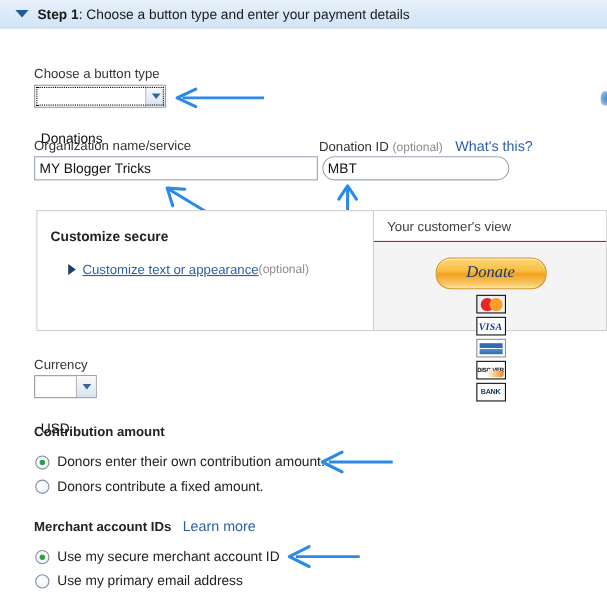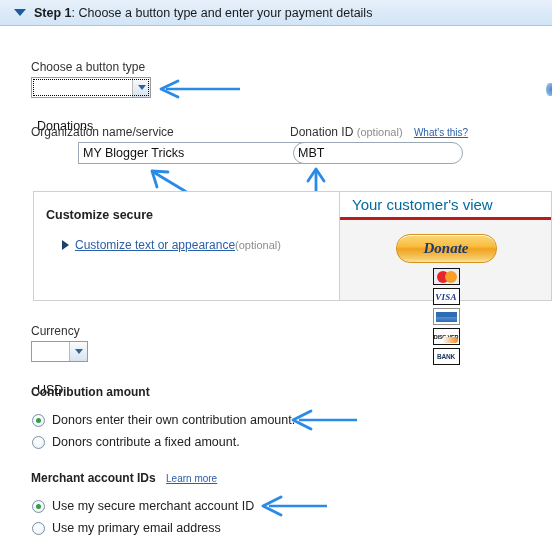--- a/index.html
+++ b/index.html
@@ -64,22 +64,21 @@
     color: #222222;
     font-weight: bold;
   }
   .optional {
     color: #8d8d8d;
     font-size: 11px;
     font-weight: normal;
   }
   a.link {
     color: #2b5fa8;
-    text-decoration: underline;
-    font-size: 10px;
+    font-size: 13px;
     cursor: pointer;
   }
 
   
   .sel {
     box-sizing: border-box;
     border: 1px solid #9a9a9a;
     background: #ffffff;
     height: 21px;
     display: inline-flex;
@@ -134,26 +133,26 @@
   .panel-right {
     box-sizing: border-box;
     border: 1px solid #cfcfcf;
     border-left: none;
     background: #f4f4f4;
   }
   .panel-right .hdr {
     box-sizing: border-box;
     height: 28px;
     background: #ffffff;
-    border-bottom: 3px solid #b91c1c;
+    border-bottom: 1px solid #b91c1c;
     display: flex;
     align-items: center;
     padding-left: 12px;
-    font-size: 15px;
-    color: #0369a1;
+    font-size: 12px;
+    color: #404040;
   }
 
   .cust-title {
     font-weight: bold;
     font-size: 12.5px;
     color: #222;
   }
   .cust-row { display: flex; align-items: center; }
   .cust-row .tri {
     width: 0; height: 0;
@@ -175,21 +174,21 @@
     height: 27px;
     border-radius: 14px;
     background: linear-gradient(to bottom, #fbd77a 0%, #f9bc3f 42%, #f1a21d 52%, #f6cb6b 88%, #fde6a9 100%);
     border: 1px solid #d79321;
     box-shadow: inset 0 1px 0 rgba(255,255,255,0.85);
     display: flex;
     align-items: center;
     justify-content: center;
     font-family: "Liberation Serif", serif;
     font-style: italic;
-    font-weight: bold;
+    font-weight: normal;
     font-size: 15px;
     color: #1a3a73;
     cursor: pointer;
   }
 
   
   .cards { display: flex; align-items: center; gap: 3px; flex-direction: column; }
   .card {
     width: 27px; height: 17px;
     border: 1px solid #111;
@@ -313,21 +312,21 @@
       </span>
   </div>
 
   <svg class="anno" style="left:152px;top:52px;" width="92" height="22">
     <line x1="88" y1="11" x2="14" y2="11" stroke="#2a8ae8" stroke-width="2.6"></line>
     <polyline points="26,3 9,11 26,19" fill="none" stroke="#2a8ae8" stroke-width="2.8" stroke-linecap="round" stroke-linejoin="round"></polyline>
   </svg>
 
   <div style="position:absolute;left:31px;top:99px;" class="fieldlabel">Organization name/service</div>
 
-  <input class="txt" style="position: absolute; left: 31px; top: 116px; width: 258px; margin-left: 47px;" value="MY Blogger Tricks">
+  <input class="txt" style="position: absolute; left: 31px; top: 116px; width: 258px;" value="MY Blogger Tricks">
 
   <div style="position:absolute;left:290px;top:99px;white-space:nowrap;">
     <span class="fieldlabel">Donation ID</span>
     <span class="optional">(optional)</span>
     <a class="link" style="margin-left:8px;">What's this?</a>
   </div>
 
   <input class="txt" style="position: absolute; left: 293px; top: 116px; width: 170px; border-radius: 11px;" value="MBT">
 
   <svg class="anno" style="left:142px;top:139px;" width="72" height="44">

